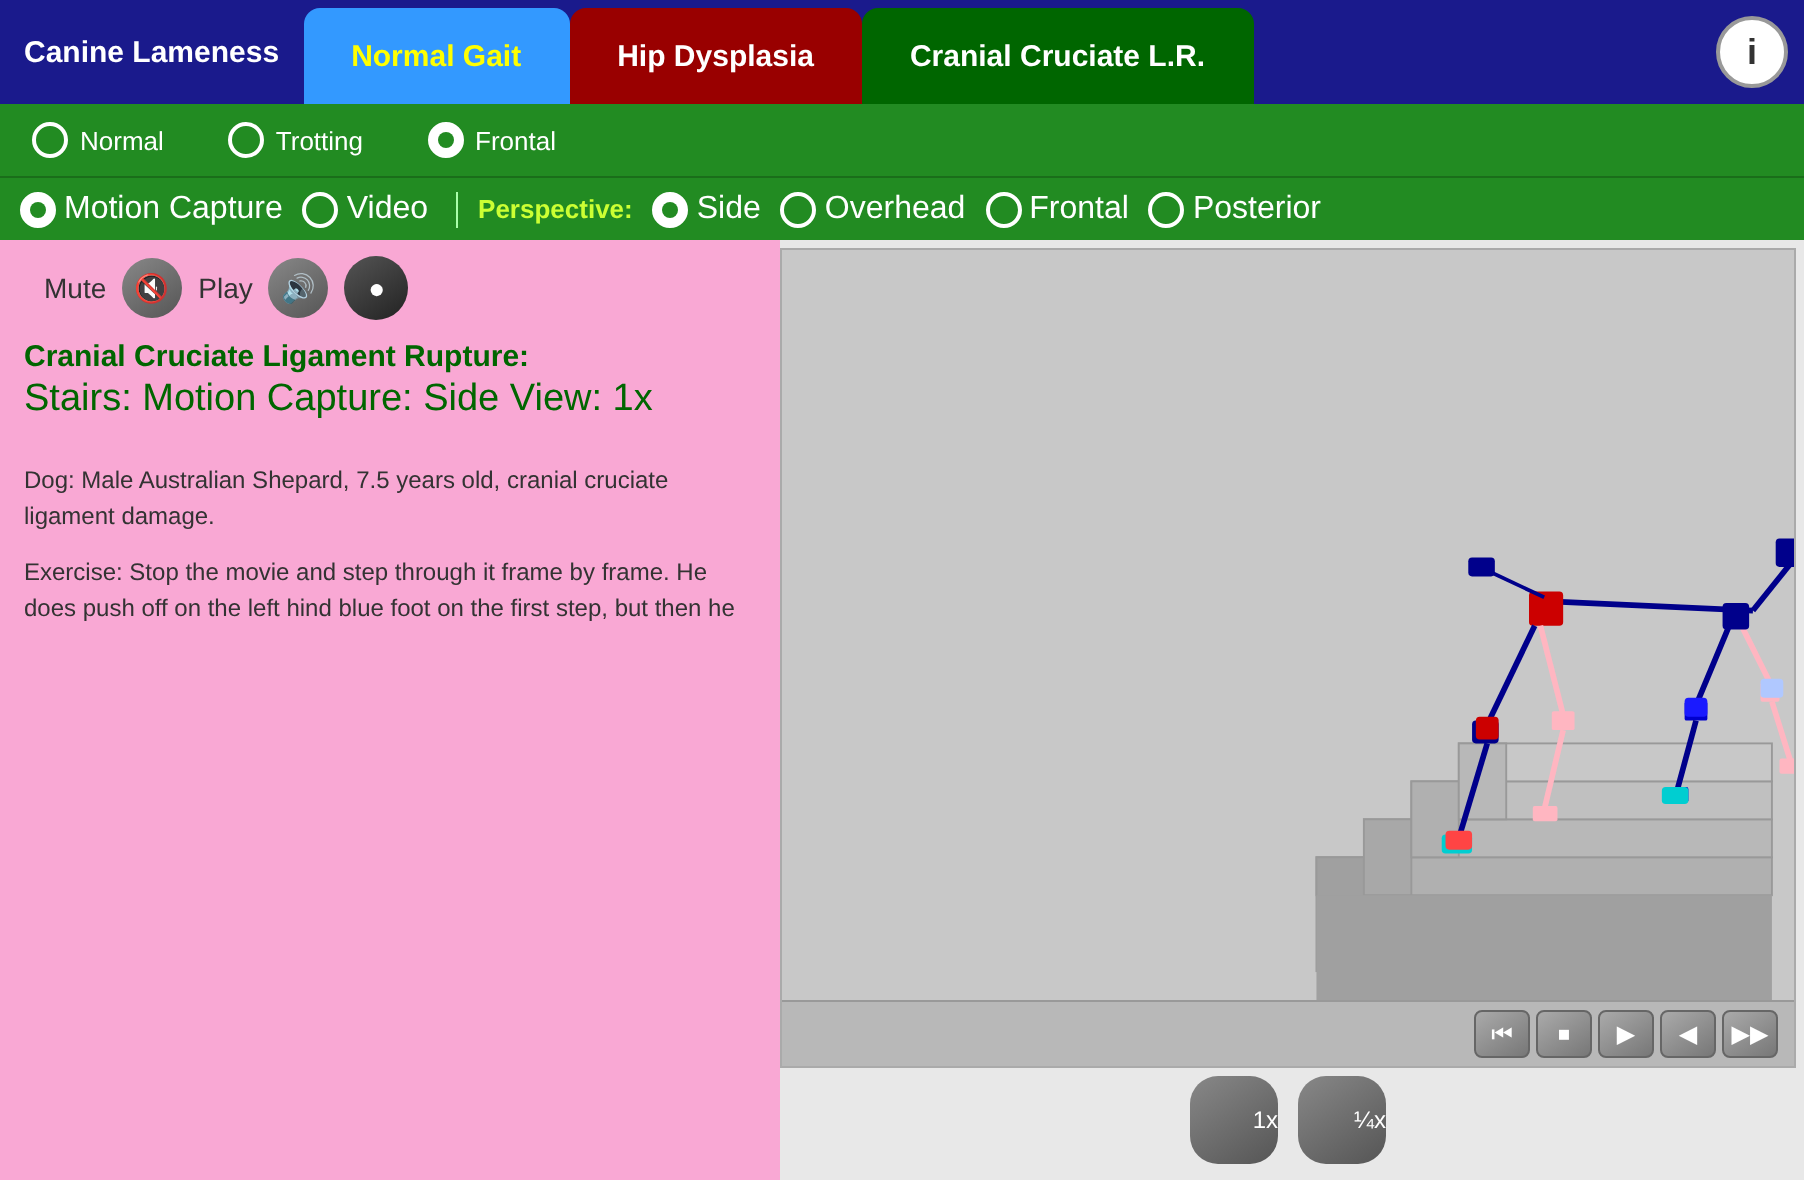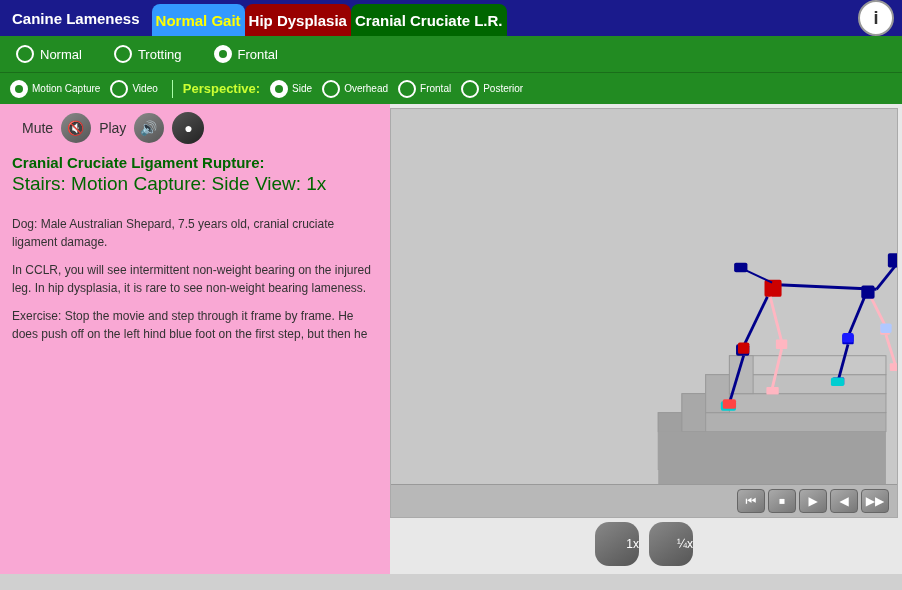--- a/index.html
+++ b/index.html
@@ -9,38 +9,38 @@
       font-family: Arial, sans-serif;
       font-size: 13px;
       overflow: hidden;
       background: #d0d0d0;
     }
 
     
     #header {
       display: flex;
       align-items: stretch;
-      height: 36px;
+      height: 52px;
       background: #1a1a8c;
     }
     #app-title {
       background: #1a1a8c;
       color: #fff;
       font-weight: bold;
       font-size: 15px;
       padding: 0 12px;
       display: flex;
       align-items: center;
       white-space: nowrap;
     }
     .nav-tab {
       display: flex;
       align-items: center;
       justify-content: center;
-      padding: 0 4px;
+      padding: 0 24px;
       font-weight: bold;
       font-size: 15px;
       cursor: pointer;
       border-radius: 8px 8px 0 0;
       margin-top: 4px;
     }
     .nav-tab.active-yellow {
       background: #3399ff;
       color: #ffff00;
     }
@@ -140,21 +140,21 @@
     .perspective-label {
       color: #ccff33;
       font-weight: bold;
       font-size: 13px;
     }
     .radio-option-sm {
       display: flex;
       align-items: center;
       gap: 4px;
       color: #fff;
-      font-size: 10px;
+      font-size: 16px;
       cursor: pointer;
     }
 
     
     #main {
       display: flex;
       height: calc(590px - 52px - 36px - 32px);
       background: #e8e8e8;
     }
 
@@ -399,21 +399,20 @@
       <button class="play-btn-dark">
         <span>●</span>
       </button>
     </div>
 
     <div id="content-title">Cranial Cruciate Ligament Rupture:</div>
     <div id="content-subtitle">Stairs: Motion Capture: Side View: 1x</div>
 
     <div id="scrollable-text">
       <p>Dog: Male Australian Shepard, 7.5 years old, cranial cruciate ligament damage.</p>
-      <p>In CCLR, you will see intermittent non-weight bearing on the injured leg. In hip dysplasia, it is rare to see non-weight bearing lameness.</p>
       <p>Exercise: Stop the movie and step through it frame by frame. He does push off on the left hind blue foot on the first step, but then he</p>
     </div>
   </div>
 
   <div id="right-panel">
     <div id="video-area">
 
       <svg id="animation-canvas" viewBox="0 0 510 430" xmlns="http://www.w3.org/2000/svg">
 
         <rect width="510" height="430" fill="#c8c8c8"></rect>

